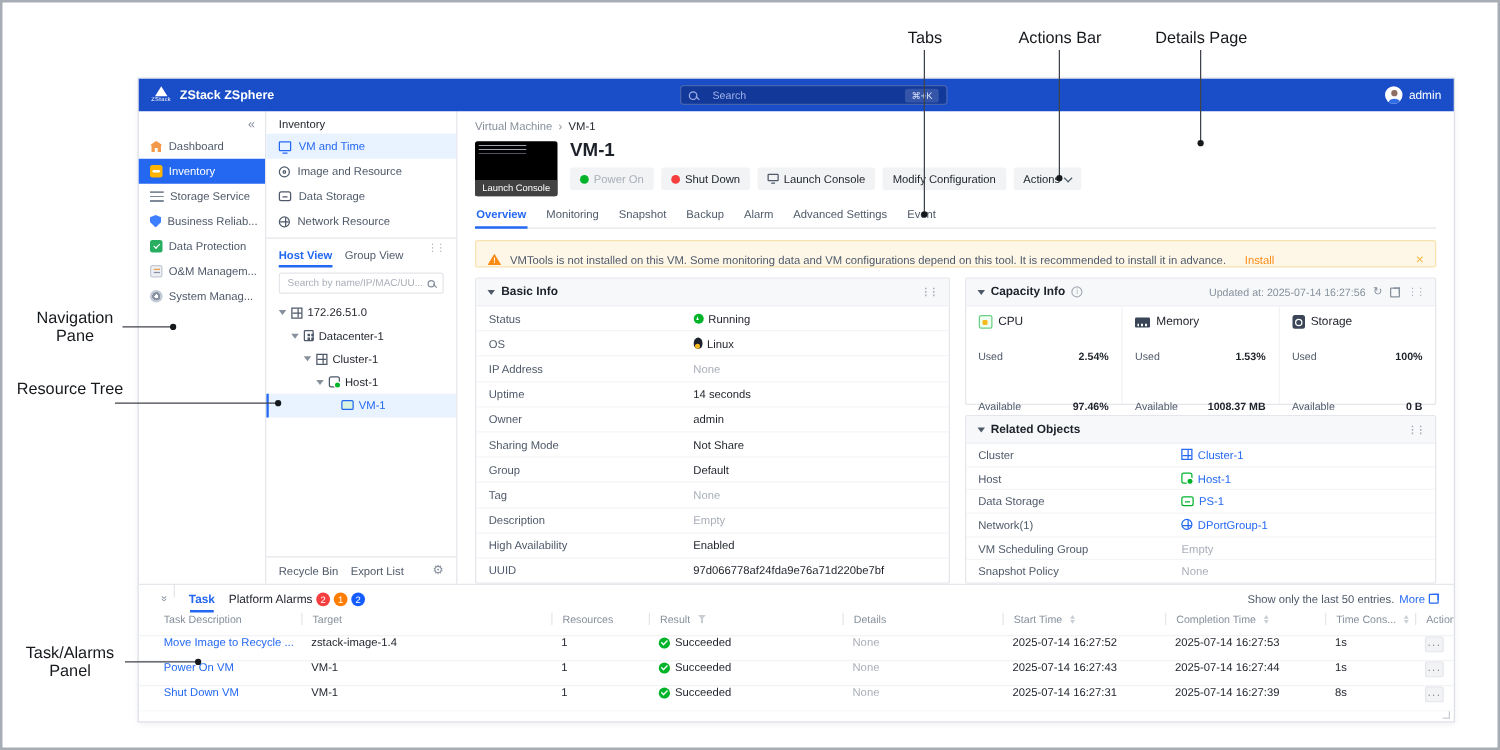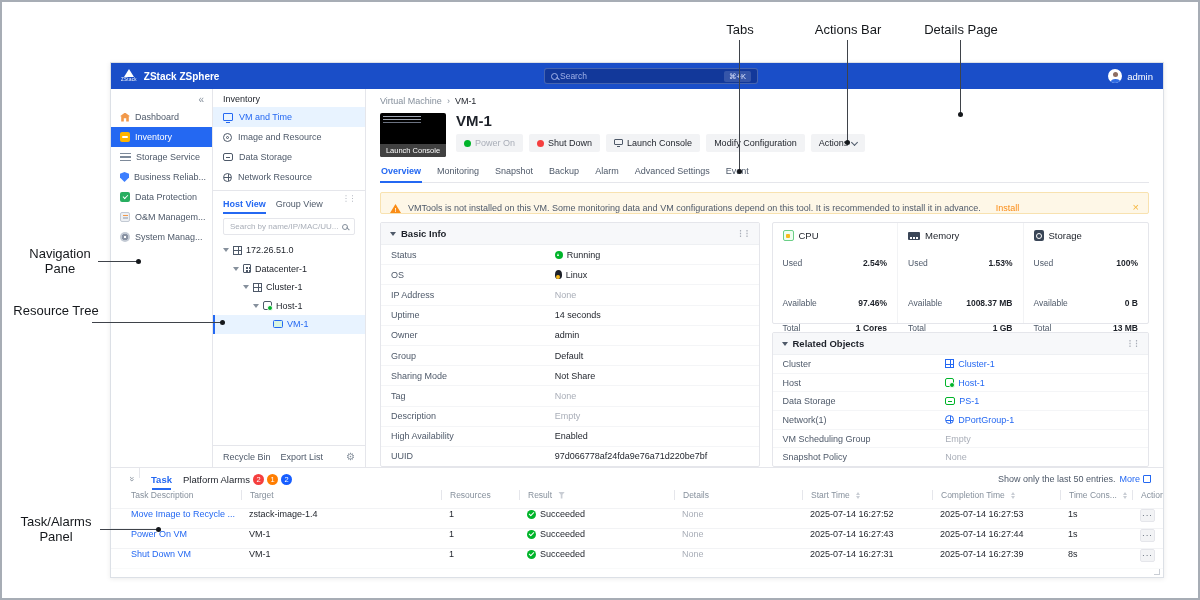--- a/index.html
+++ b/index.html
@@ -11,21 +11,21 @@
   .app{position:absolute;left:110px;top:62px;width:1054px;height:516px;background:#fff;
        border:1px solid #DCE0E6;box-shadow:0 1px 5px rgba(0,0,0,.08);display:flex;flex-direction:column}
 
   
   .app-header{height:26px;background:#1A4EC8;display:flex;align-items:center;padding:0 10px;gap:7px;flex:none;position:relative}
   .logo{display:flex;flex-direction:column;align-items:center;line-height:1}
   .logo-tri{width:0;height:0;border-left:5px solid transparent;border-right:5px solid transparent;border-bottom:8px solid #fff}
   .logo-word{font-size:4.5px;color:#fff;margin-top:1px;letter-spacing:.3px}
   .brand{color:#fff;font-size:10px;font-weight:bold}
   .hsearch{position:absolute;left:433px;top:5px;width:214px;height:16px;background:rgba(6,22,78,.38);
-           border:1px solid rgba(255,255,255,.22);border-radius:3px;display:flex;align-items:center;padding:0 6px;gap:2px}
+           border:1px solid rgba(255,255,255,.22);border-radius:3px;display:flex;align-items:center;padding:0 6px;gap:12px}
   .hsearch input{flex:1;background:transparent;border:none;outline:none;color:#C6D2F5;font-size:8.5px;font-family:inherit;min-width:0}
   .hsearch input::placeholder{color:#9FB0E8}
   .kbd{background:rgba(255,255,255,.15);border-radius:2px;padding:1px 5px;font-size:7.5px;color:#D9E1FB}
   .icon-search{width:7px;height:7px;border:1.2px solid #9FB0E8;border-radius:50%;position:relative;flex:none}
   .icon-search::after{content:"";position:absolute;width:4px;height:1.2px;background:#9FB0E8;transform:rotate(45deg);right:-3px;bottom:-1px}
   .huser{margin-left:auto;display:flex;align-items:center;gap:5px;color:#fff;font-size:9.5px}
   .avatar{width:14px;height:14px;border-radius:50%;background:#fff;position:relative;overflow:hidden;flex:none}
   .avatar::before{content:"";position:absolute;top:2.5px;left:4.5px;width:5px;height:5px;border-radius:50%;background:#8D6E63}
   .avatar::after{content:"";position:absolute;bottom:-1px;left:2.5px;width:9px;height:5px;border-radius:50% 50% 0 0;background:#2F6BE4}
 
@@ -108,21 +108,21 @@
   .btn{height:18px;display:flex;align-items:center;gap:4px;padding:0 8px;background:#F2F3F5;border-radius:2px;font-size:9px;color:#1D2129;white-space:nowrap;cursor:pointer}
   .btn.disabled{color:#A9AEB8}
   .dot{width:7px;height:7px;border-radius:50%;flex:none}
   .dot.green{background:#00B42A}.dot.red{background:#F53F3F}
   .icon-console{width:9px;height:6px;border:1px solid #4E5969;border-radius:1px;position:relative;flex:none;margin-bottom:2px}
   .icon-console::after{content:"";position:absolute;left:2px;right:2px;bottom:-2.5px;height:1px;background:#4E5969}
   .chev{width:5px;height:5px;border-right:1.2px solid #4E5969;border-bottom:1.2px solid #4E5969;transform:rotate(45deg);margin-top:-2px;flex:none}
   .tabs{display:flex;gap:14px;margin-top:9px;border-bottom:1px solid #E5E6EB;font-size:9px;color:#4E5969;flex:none}
   .tab{padding:0 1px 5px;cursor:pointer}
   .tab.active{color:#2468F2;font-weight:bold;border-bottom:2px solid #2468F2;margin-bottom:-1px}
-  .alert{margin-top:9px;height:22px;background:#FEF7E7;border:1px solid #F8E2B0;border-radius:2px;display:flex;align-items:flex-end;gap:7px;padding:0 9px;font-size:9px;color:#4E5969;flex:none}
+  .alert{margin-top:9px;height:22px;background:#FEF7E7;border:1px solid #F8E2B0;border-radius:2px;display:flex;align-items:flex-start;gap:7px;padding:10px 9px;font-size:9px;color:#4E5969;flex:none}
   .warn-tri{width:11px;height:9px;background:#FA8C16;clip-path:polygon(50% 0,100% 100%,0 100%);display:flex;align-items:flex-end;justify-content:center;flex:none;color:#fff;font-size:6px;font-weight:bold}
   .warn-tri::after{content:"!"}
   .alert-action{color:#FA8C16;margin-left:8px;white-space:nowrap;cursor:pointer}
   .alert-close{margin-left:auto;color:#F5B63F;font-size:11px;line-height:1;cursor:pointer}
   .alert-close::before{content:"×"}
 
   
   .cards{display:flex;gap:12px;margin-top:8px;flex:1;min-height:0}
   .card{border:1px solid #E5E6EB;border-radius:2px;background:#fff;display:flex;flex-direction:column;min-height:0}
   .card-l{flex:1}
@@ -403,48 +403,59 @@
             </div>
             <div class="irow">
               <span class="ilabel">Uptime</span>
               <span class="ival">14 seconds</span>
             </div>
             <div class="irow">
               <span class="ilabel">Owner</span>
               <span class="ival">admin</span>
             </div>
             <div class="irow">
+              <span class="ilabel">Sharing Mode</span>
+              <span class="ival">Not Share</span>
+            </div>
+            <div class="irow">
               <span class="ilabel">Group</span>
               <span class="ival">Default</span>
             </div>
             <div class="irow">
-              <span class="ilabel">Sharing Mode</span>
-              <span class="ival">Not Share</span>
-            </div>
-            <div class="irow">
               <span class="ilabel">Tag</span>
               <span class="ival muted">None</span>
             </div>
             <div class="irow">
               <span class="ilabel">Description</span>
               <span class="ival muted">Empty</span>
             </div>
             <div class="irow">
               <span class="ilabel">High Availability</span>
               <span class="ival">Enabled</span>
             </div>
             <div class="irow">
               <span class="ilabel">UUID</span>
               <span class="ival">97d066778af24fda9e76a71d220be7bf</span>
             </div>
           </div>
         </div>
 
         <div class="col-r">
           <div class="card card-cap">
+            <div class="card-head">
+              <span class="head-caret"></span>
+              <span>Capacity Info</span>
+              <span class="icon-info"></span>
+              <span class="updated">
+                <span>Updated at: 2025-07-14 16:27:56</span>
+                <span class="icon-refresh"></span>
+                <span class="icon-ext" style="color:#86909C"></span>
+                <span class="icon-drag"></span>
+              </span>
+            </div>
             <div class="cap-body">
               <div class="meter">
                 <div class="m-name">
                     <span class="icon-cpu"></span>
                     <span>CPU</span>
                   </div>
                 <div class="m-line">
                     <span>Used</span>
                     <b>2.54%</b>
                   </div>

